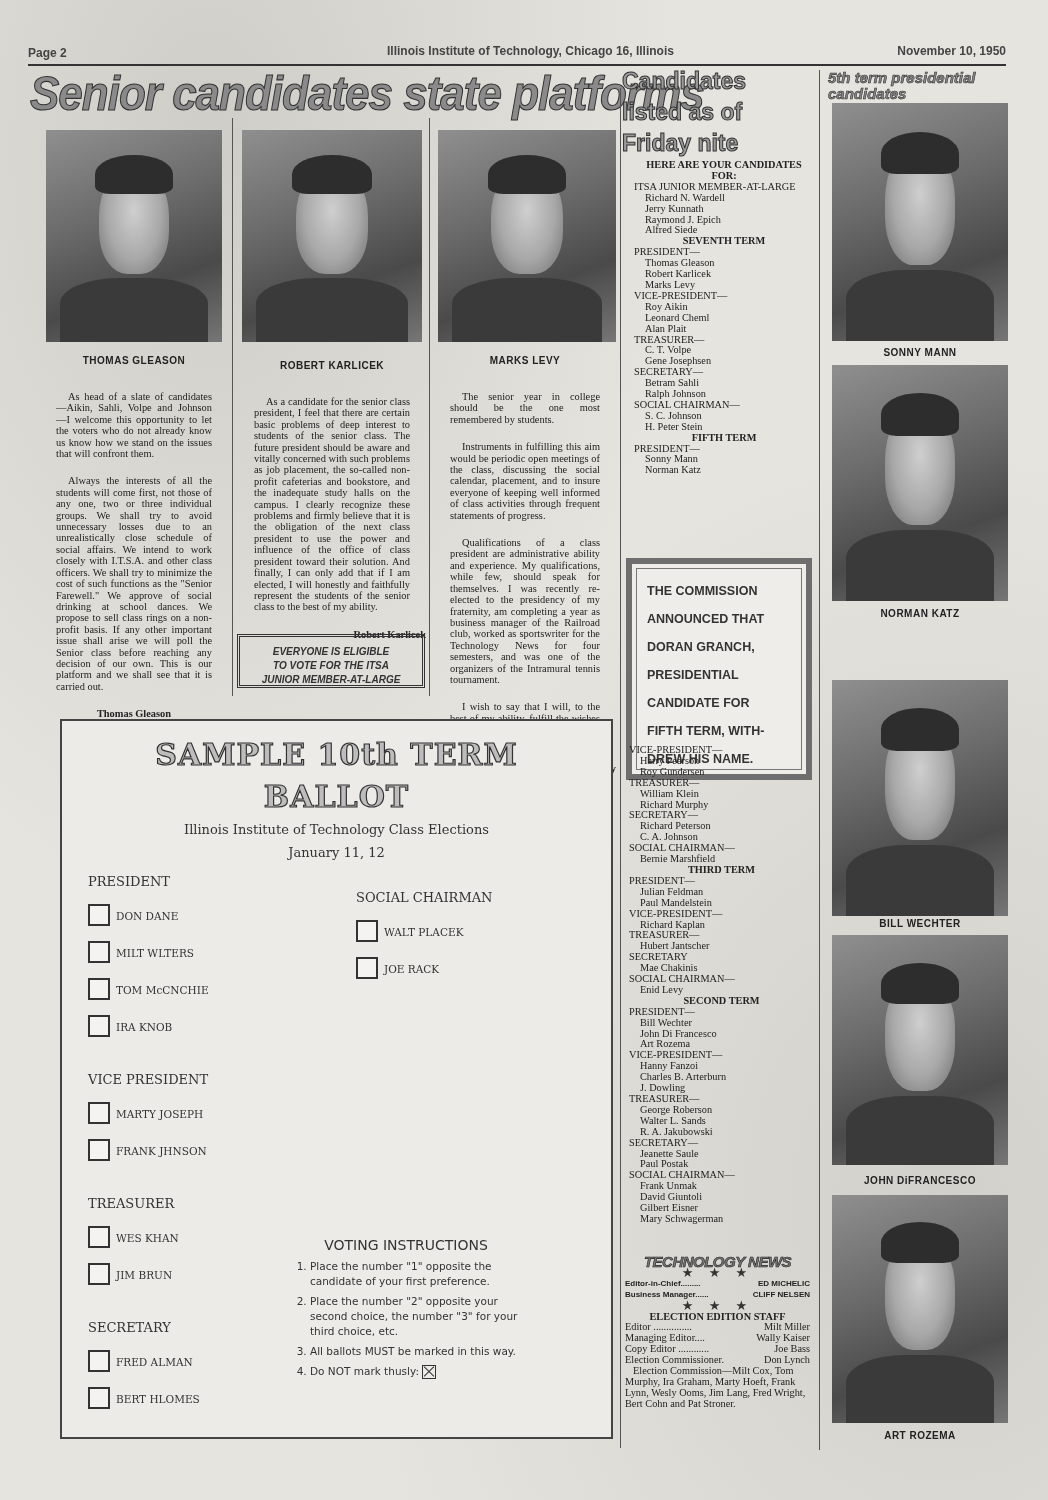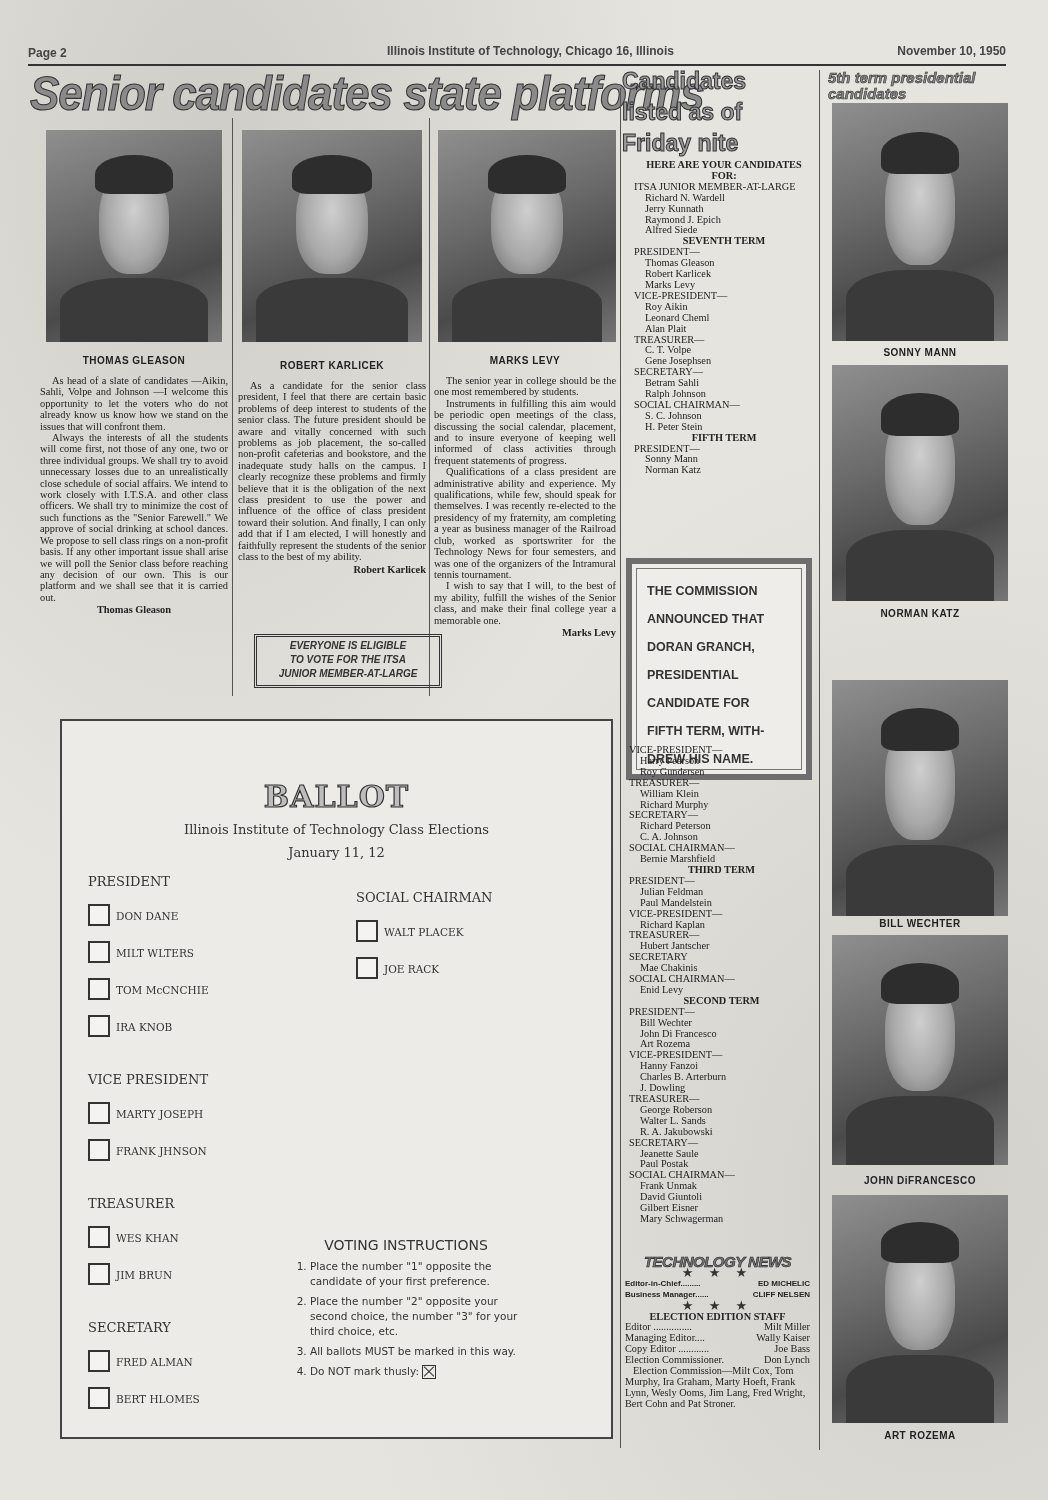--- a/index.html
+++ b/index.html
@@ -13,23 +13,23 @@
   .masthead .center{position:absolute;left:0;right:5px;top:2px;text-align:center;padding-left:32px;}
   .masthead .date{position:absolute;right:0;top:2px;}
   .headline{position:absolute;left:30px;top:66px;font-family:"Liberation Sans",sans-serif;font-weight:bold;font-style:italic;font-size:44px;color:#8a8a8a;-webkit-text-stroke:1px #333;letter-spacing:-1px;transform:scaleY(1.1);transform-origin:top left;}
   .vrule{position:absolute;width:1px;background:#555;}
   .photo{position:absolute;background:linear-gradient(160deg,#8f8f8f 0%,#6a6a6a 40%,#4a4a4a 70%,#767676 100%);}
   .photo .face{position:absolute;left:30%;top:18%;width:40%;height:50%;border-radius:45% 45% 40% 40%;background:radial-gradient(ellipse at 50% 40%,#cfcfcf 0%,#a8a8a8 55%,#6e6e6e 100%);}
   .photo .body{position:absolute;left:8%;bottom:0;width:84%;height:30%;border-radius:40% 40% 0 0;background:#3a3a3a;}
   .photo .hair{position:absolute;left:28%;top:12%;width:44%;height:18%;border-radius:50% 50% 20% 20%;background:#2d2d2d;}
   .capname{position:absolute;font-family:"Liberation Sans",sans-serif;font-weight:bold;font-size:10px;letter-spacing:0.5px;text-align:center;color:#222;}
   .col-text{position:absolute;font-size:10.4px;line-height:11.4px;text-align:justify;color:#222;}
-  .col-text p{margin:0;text-indent:12px;}
+  .col-text p{margin:16px;text-indent:12px;}
   .col-text .sig{text-align:right;font-weight:bold;margin-top:1px;}
-  .eligible{position:absolute;left:237px;top:634px;width:188px;height:54px;border:3px double #333;box-sizing:border-box;font-family:"Liberation Sans",sans-serif;font-weight:bold;font-style:italic;font-size:10px;text-align:center;line-height:14px;padding-top:2px;color:#333;margin-left:17px;}
+  .eligible{position:absolute;left:237px;top:634px;width:188px;height:54px;border:3px double #333;box-sizing:border-box;font-family:"Liberation Sans",sans-serif;font-weight:bold;font-style:italic;font-size:10px;text-align:center;line-height:14px;padding-top:8px;color:#333;}
   .cand-head{position:absolute;left:622px;top:66px;font-family:"Liberation Sans",sans-serif;font-weight:bold;font-size:23px;line-height:31px;color:#9a9a9a;-webkit-text-stroke:1px #333;}
   .list{position:absolute;font-size:10.3px;line-height:10.9px;color:#222;}
   .list .cat{}
   .list .nm{padding-left:11px;}
   .list .term{text-align:center;font-weight:bold;}
   .list .hdr{text-align:center;font-weight:bold;}
   .commission{position:absolute;left:626px;top:514px;width:186px;height:222px;border:6px solid #6e6e6e;box-sizing:border-box;background:#eeede9;margin-top:44px;}
   .commission .inner{position:absolute;left:4px;top:4px;right:4px;bottom:4px;border:1px solid #777;padding:8px 10px;font-family:"Liberation Sans",sans-serif;font-weight:bold;font-size:12.5px;line-height:28px;color:#333;}
   .side-head{position:absolute;font-family:"Liberation Sans",sans-serif;font-weight:bold;font-style:italic;font-size:15px;line-height:16px;color:#888;-webkit-text-stroke:0.6px #333;}
   .ballot{position:absolute;left:60px;top:719px;width:553px;height:720px;border:2px solid #444;box-sizing:border-box;background:#ecebe7;}
@@ -267,20 +267,21 @@
     </div>
   <div class="capname" style="left:832px;top:1175px;width:176px;">JOHN DiFRANCESCO</div>
   <div class="photo" style="left:832px;top:1195px;width:176px;height:228px;">
       <div class="body"></div>
       <div class="face"></div>
       <div class="hair"></div>
     </div>
   <div class="capname" style="left:832px;top:1430px;width:176px;">ART ROZEMA</div>
 
   <div class="ballot">
+    <div class="ballot-title" style="top:16px;">SAMPLE 10th TERM</div>
     <div class="ballot-title" style="top:58px;">BALLOT</div>
     <div class="ballot-sub" style="top:101px;">Illinois Institute of Technology Class Elections</div>
     <div class="ballot-sub" style="top:124px;">January 11, 12</div>
   </div>
   <div id="ballot-left">
       <div class="office" style="left: 88px; top: 874px;">PRESIDENT</div>
       <div class="choice" style="left: 88px; top: 904px;">
         <div class="box"></div>
         <div class="lbl">DON DANE</div>
       </div>

